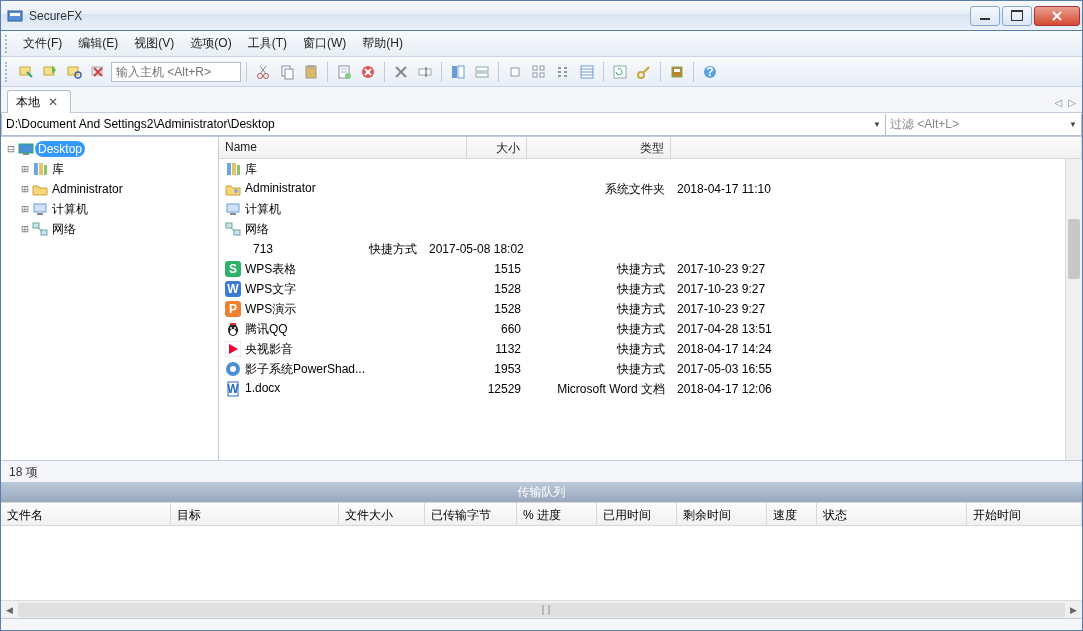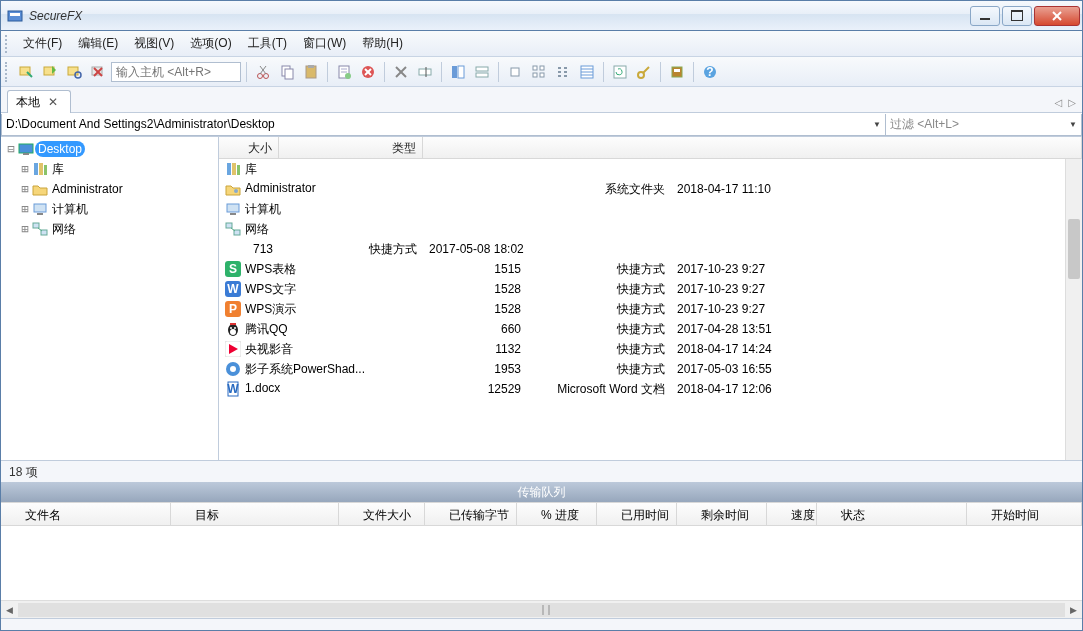--- a/index.html
+++ b/index.html
@@ -1,21 +1,21 @@
 <!DOCTYPE html>
 <html><head>
 <meta charset="utf-8">
 <style>
 * { box-sizing: border-box; margin: 0; padding: 0; font-family: "Microsoft YaHei", "Segoe UI", Tahoma, sans-serif; font-size: 12px; }
 body { background: #fff; width: 1083px; height: 631px; overflow: hidden; border: 1px solid #5a7ea8; display: flex; flex-direction: column; }
 
 
 .titlebar { height: 30px; background: linear-gradient(to bottom, #f6f9fd 0%, #e8eff8 45%, #d7e4f2 46%, #eaf1fa 100%); display: flex; align-items: center; padding: 0 2px 0 6px; border-bottom: 1px solid #5a7ea8; }
 .titlebar .app-icon { width: 16px; height: 16px; margin-right: 6px; }
-.titlebar .title { flex: 1; color: #333; font-style: italic; }
+.titlebar .title { flex: 1; color: #333; }
 .win-btns { display: flex; }
 .win-btn { width: 30px; height: 20px; margin-left: 2px; border: 1px solid #8aa7c7; border-radius: 3px; display: flex; align-items: center; justify-content: center; background: linear-gradient(to bottom, #f4f8fd, #dbe7f4); }
 .win-btn.min::before { content: ""; width: 10px; height: 2px; background: #333; margin-top: 6px; }
 .win-btn.max::before { content: ""; width: 10px; height: 8px; border: 1px solid #333; border-top-width: 2px; }
 .win-btn.close { width: 46px; background: linear-gradient(to bottom, #e9a193, #d6492f); border-color: #a33; color: #fff; }
 .win-btn.close svg { stroke: #fff; }
 
 
 .menubar { height: 26px; background: linear-gradient(to bottom, #f8fafc, #e8eef7); display: flex; align-items: center; padding: 0 4px; border-bottom: 1px solid #c8d4e4; }
 .menubar .sep-grip { width: 6px; height: 18px; border-left: 2px dotted #a9b8ca; margin-right: 4px; }
@@ -65,21 +65,21 @@
 .vscroll { position: absolute; right: 0; top: 22px; bottom: 0; width: 17px; background: #f0f0f0; border-left: 1px solid #ddd; }
 .vscroll .thumb { position: absolute; left: 2px; right: 2px; top: 60px; height: 60px; background: #c8c8c8; border-radius: 2px; }
 
 
 .status { height: 22px; border-top: 1px solid #c0ccdc; background: #f4f6fa; padding: 3px 8px; color: #333; }
 
 
 .queue-title { height: 20px; background: linear-gradient(to bottom, #bcc9da, #97a7bc); color: #fff; padding: 2px 8px; display: flex; align-items: center; flex-direction: column; }
 .queue-title .x { margin-left: auto; color: #e6ecf4; cursor: default; }
 .queue-header { height: 24px; display: flex; background: linear-gradient(to bottom, #fdfdfd, #f0f0f0); border-bottom: 1px solid #d8d8d8; border-top: 1px solid #d8d8d8; }
-.qh { border-right: 1px solid #d8d8d8; padding: 4px 24px; white-space: nowrap; overflow: hidden; }
+.qh { border-right: 1px solid #d8d8d8; padding: 4px 6px; white-space: nowrap; overflow: hidden; }
 .queue-body { height: 74px; background: #fff; overflow: auto; }
 .hscroll-wrap { height: 18px; border-top: 1px solid #ddd; background: #f0f0f0; display: flex; align-items: center; }
 .hscroll-wrap .arrow { width: 17px; text-align: center; color: #666; font-size: 9px; }
 .hscroll-wrap .track { flex: 1; height: 14px; position: relative; }
 .hscroll-wrap .thumb { position: absolute; left: 0; right: 0; top: 0; bottom: 0; background: #e0e0e0; }
 .hscroll-wrap .grip { position: absolute; left: 50%; top: 2px; width: 8px; height: 10px; border-left: 2px solid #b8b8b8; border-right: 2px solid #b8b8b8; }
 
 .bottom-strip { height: 12px; background: #f4f6fa; border-top: 1px solid #c0ccdc; }
 
 
@@ -347,20 +347,21 @@
             <rect x="9" y="9" width="6" height="5" fill="#cfe2f3" stroke="#6a9"></rect>
             <line x1="6" y1="7" x2="10" y2="10" stroke="#5a8"></line>
           </svg>
         </span>
       <span class="label">网络</span>
     </div>
   </div>
 
   <div class="filepane">
     <div class="fileheader">
+      <div class="fh-col w-name">Name</div>
       <div class="fh-col w-size right">大小</div>
       <div class="fh-col w-type">类型</div>
       <div class="fh-col w-rest"></div>
     </div>
     <div class="filelist" id="filelist">
         <div class="filerow">
           <div class="fc w-name"><span class="row-icon">
               <svg width="16" height="16">
                 <rect x="2" y="2" width="4" height="12" fill="#6aa6e0"></rect>
                 <rect x="7" y="2" width="4" height="12" fill="#e0c36a"></rect>

